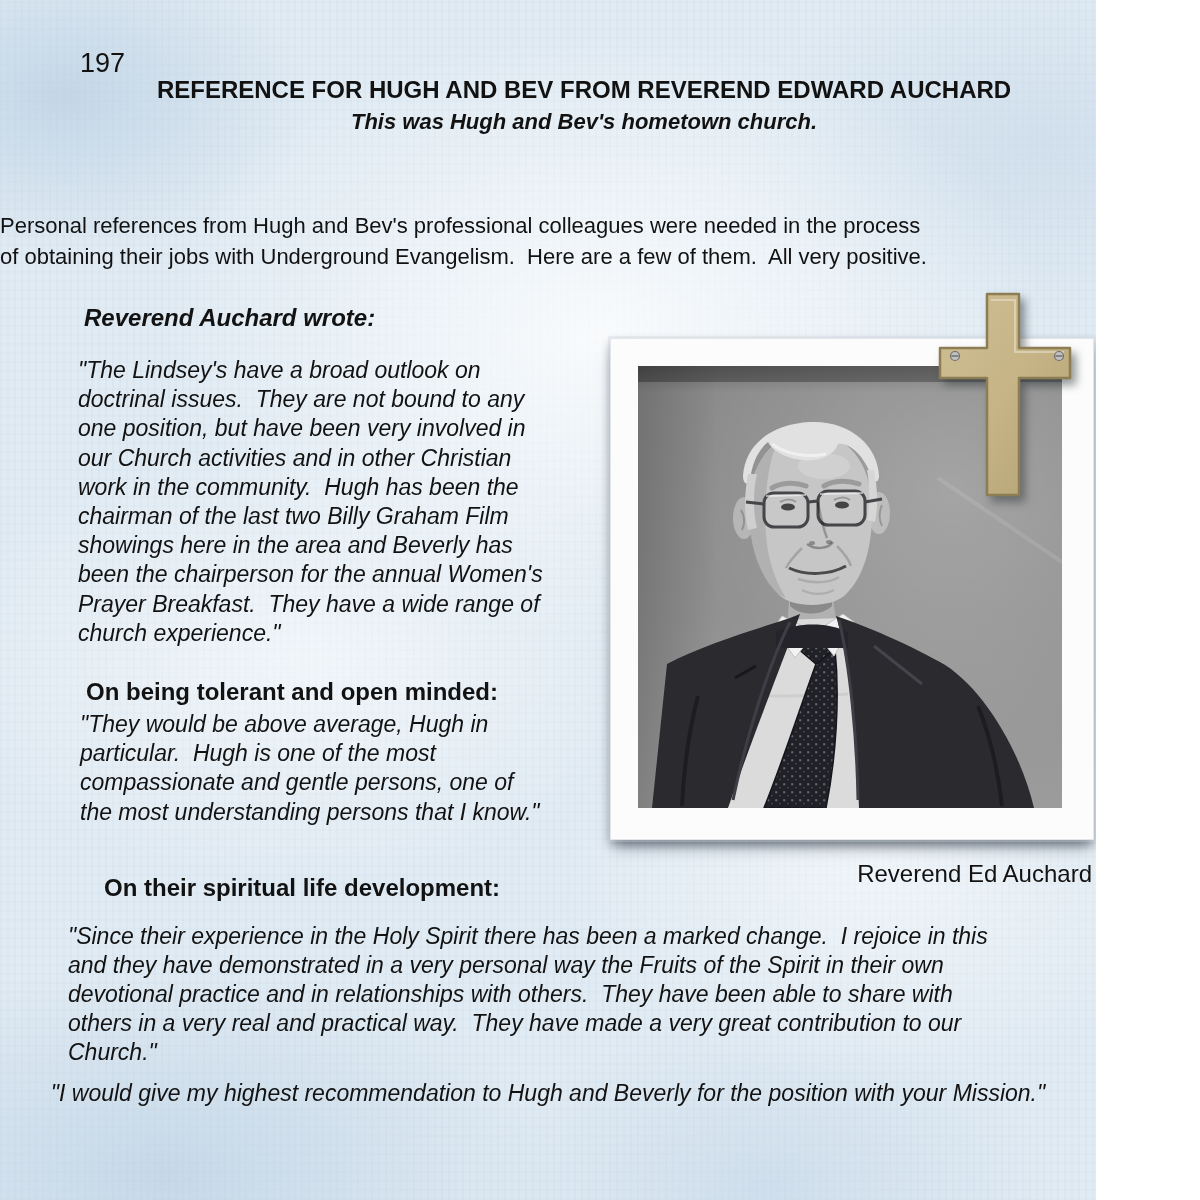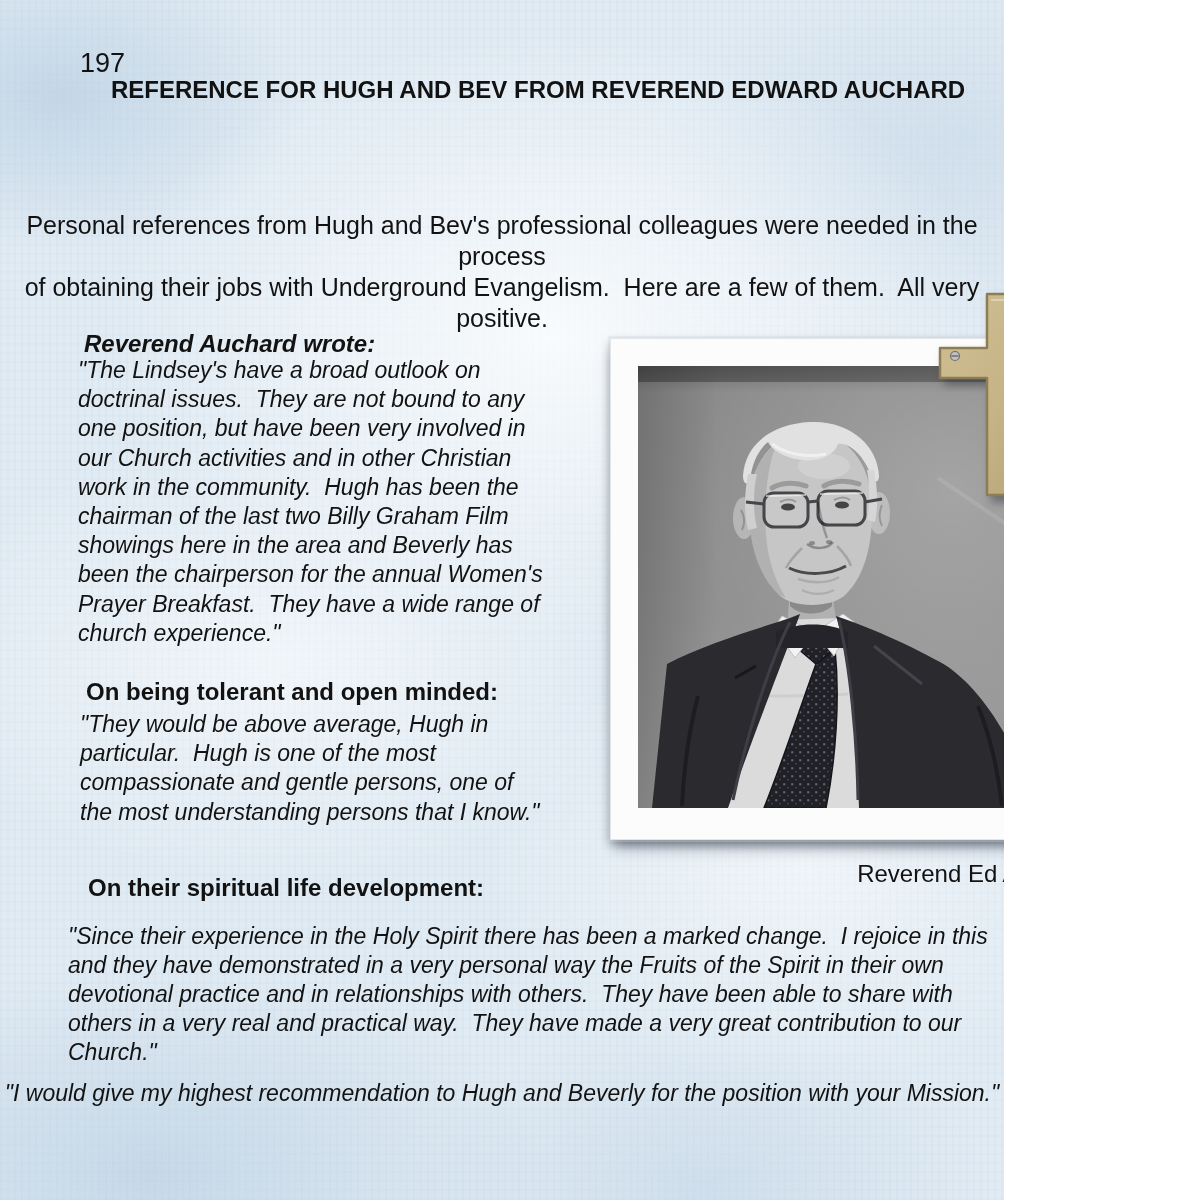--- a/index.html
+++ b/index.html
@@ -1,47 +1,47 @@
 <!DOCTYPE html>
 <html><head>
 <meta charset="utf-8">
 <style>
   html,body{margin:0;padding:0;}
   #page{
     position:relative;
-    width:1004px;height:1200px;
+    width:1096px;height:1200px;
     overflow:hidden;
     font-family:"Liberation Sans", sans-serif;
     color:#121212;
     background-color:#e1ebf3;
     background-image:
       radial-gradient(ellipse 620px 420px at 55% 28%, rgba(255,255,255,.8), rgba(255,255,255,0) 72%),
       radial-gradient(ellipse 520px 320px at 28% 55%, rgba(255,255,255,.55), rgba(255,255,255,0) 70%),
       radial-gradient(ellipse 460px 320px at 80% 72%, rgba(255,255,255,.5), rgba(255,255,255,0) 70%),
       radial-gradient(ellipse 340px 220px at 6% 8%,  rgba(181,204,224,.65), rgba(181,204,224,0) 72%),
       radial-gradient(ellipse 420px 260px at 95% 12%, rgba(197,215,231,.55), rgba(197,215,231,0) 70%),
       radial-gradient(ellipse 560px 300px at 15% 98%, rgba(181,204,224,.6), rgba(181,204,224,0) 72%),
       radial-gradient(ellipse 420px 240px at 70% 99%, rgba(190,210,228,.5), rgba(190,210,228,0) 70%),
       repeating-linear-gradient(90deg, rgba(173,198,220,.10) 0 2px, rgba(255,255,255,0) 2px 7px),
       repeating-linear-gradient(0deg, rgba(173,198,220,.07) 0 2px, rgba(255,255,255,0) 2px 9px);
   }
   .abs{position:absolute;}
   .page-number{left:80px;top:48px;font-size:27px;}
   .title-block{left:0;right:0;top:74px;text-align:center;padding-left:72px;}
   .title-line{font-weight:bold;font-size:24px;line-height:31px;white-space:pre;}
   .subtitle{font-weight:bold;font-style:italic;font-size:22px;line-height:30px;margin-top:2px;}
-  .intro{left:0;right:0;top:210px;text-align:center;font-size:25px;line-height:31px;white-space:pre-wrap;}
+  .intro{left:0;right:0;top:210px;font-size:22px;line-height:31px;white-space:pre-wrap;}
   .sec-heading{font-size:24px;font-weight:bold;white-space:pre;}
   .sec-heading.italic{font-style:italic;}
   .quote{font-style:italic;font-size:23px;line-height:29.2px;white-space:pre-wrap;}
-  .h1{left:84px;top:330px;}
+  .h1{left:84px;top:304px;}
   .q1{left:78px;top:356px;width:580px;}
   .h2{left:86px;top:670px;margin-top:8px;}
   .q2{left:80px;top:710px;width:580px;}
-  .h3{left:88px;top:874px;}
+  .h3{left:104px;top:874px;}
   .q3{left:68px;top:922px;width:1110px;line-height:29px;}
   .closing{left:0;right:0;top:1080px;text-align:center;font-style:italic;font-size:23px;white-space:pre;}
   .photo-frame{
     left:610px;top:338px;width:482px;height:500px;
     background:#fcfcfc;
     border:1px solid #e2e6ea;
     box-shadow:0 0 0 2px rgba(210,216,222,.35), 0 10px 14px -4px rgba(35,45,60,.55), 0 4px 8px rgba(35,45,60,.3);
   }
   .photo{
     position:absolute;left:27px;top:27px;width:424px;height:442px;
@@ -55,20 +55,21 @@
 </style>
 </head>
 <body>
 
 <div id="page">
 
   <div class="abs page-number">197</div>
 
   <div class="abs title-block">
     <div class="title-line">REFERENCE FOR HUGH AND BEV FROM REVEREND EDWARD AUCHARD</div>
+    <div class="subtitle">This was Hugh and Bev's hometown church.</div>
   </div>
 
   <div class="abs intro">Personal references from Hugh and Bev's professional colleagues were needed in the process
 of obtaining their jobs with Underground Evangelism.  Here are a few of them.  All very positive.</div>
 
   <div class="abs sec-heading italic h1">Reverend Auchard wrote:</div>
   <div class="abs quote q1">"The Lindsey's have a broad outlook on
 doctrinal issues.  They are not bound to any
 one position, but have been very involved in
 our Church activities and in other Christian

